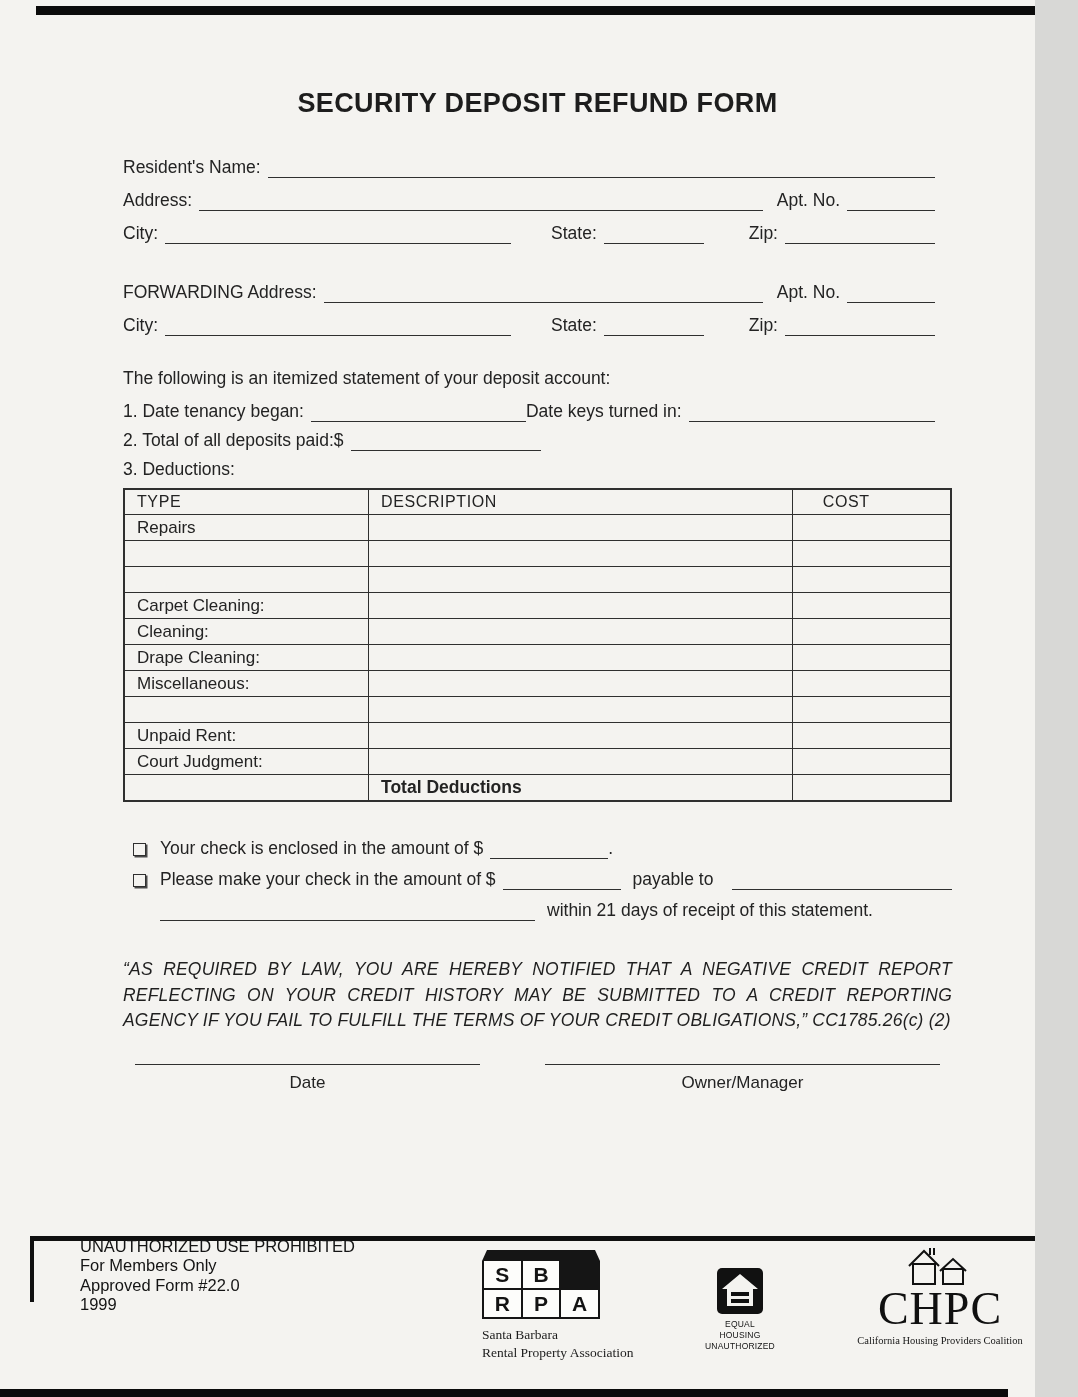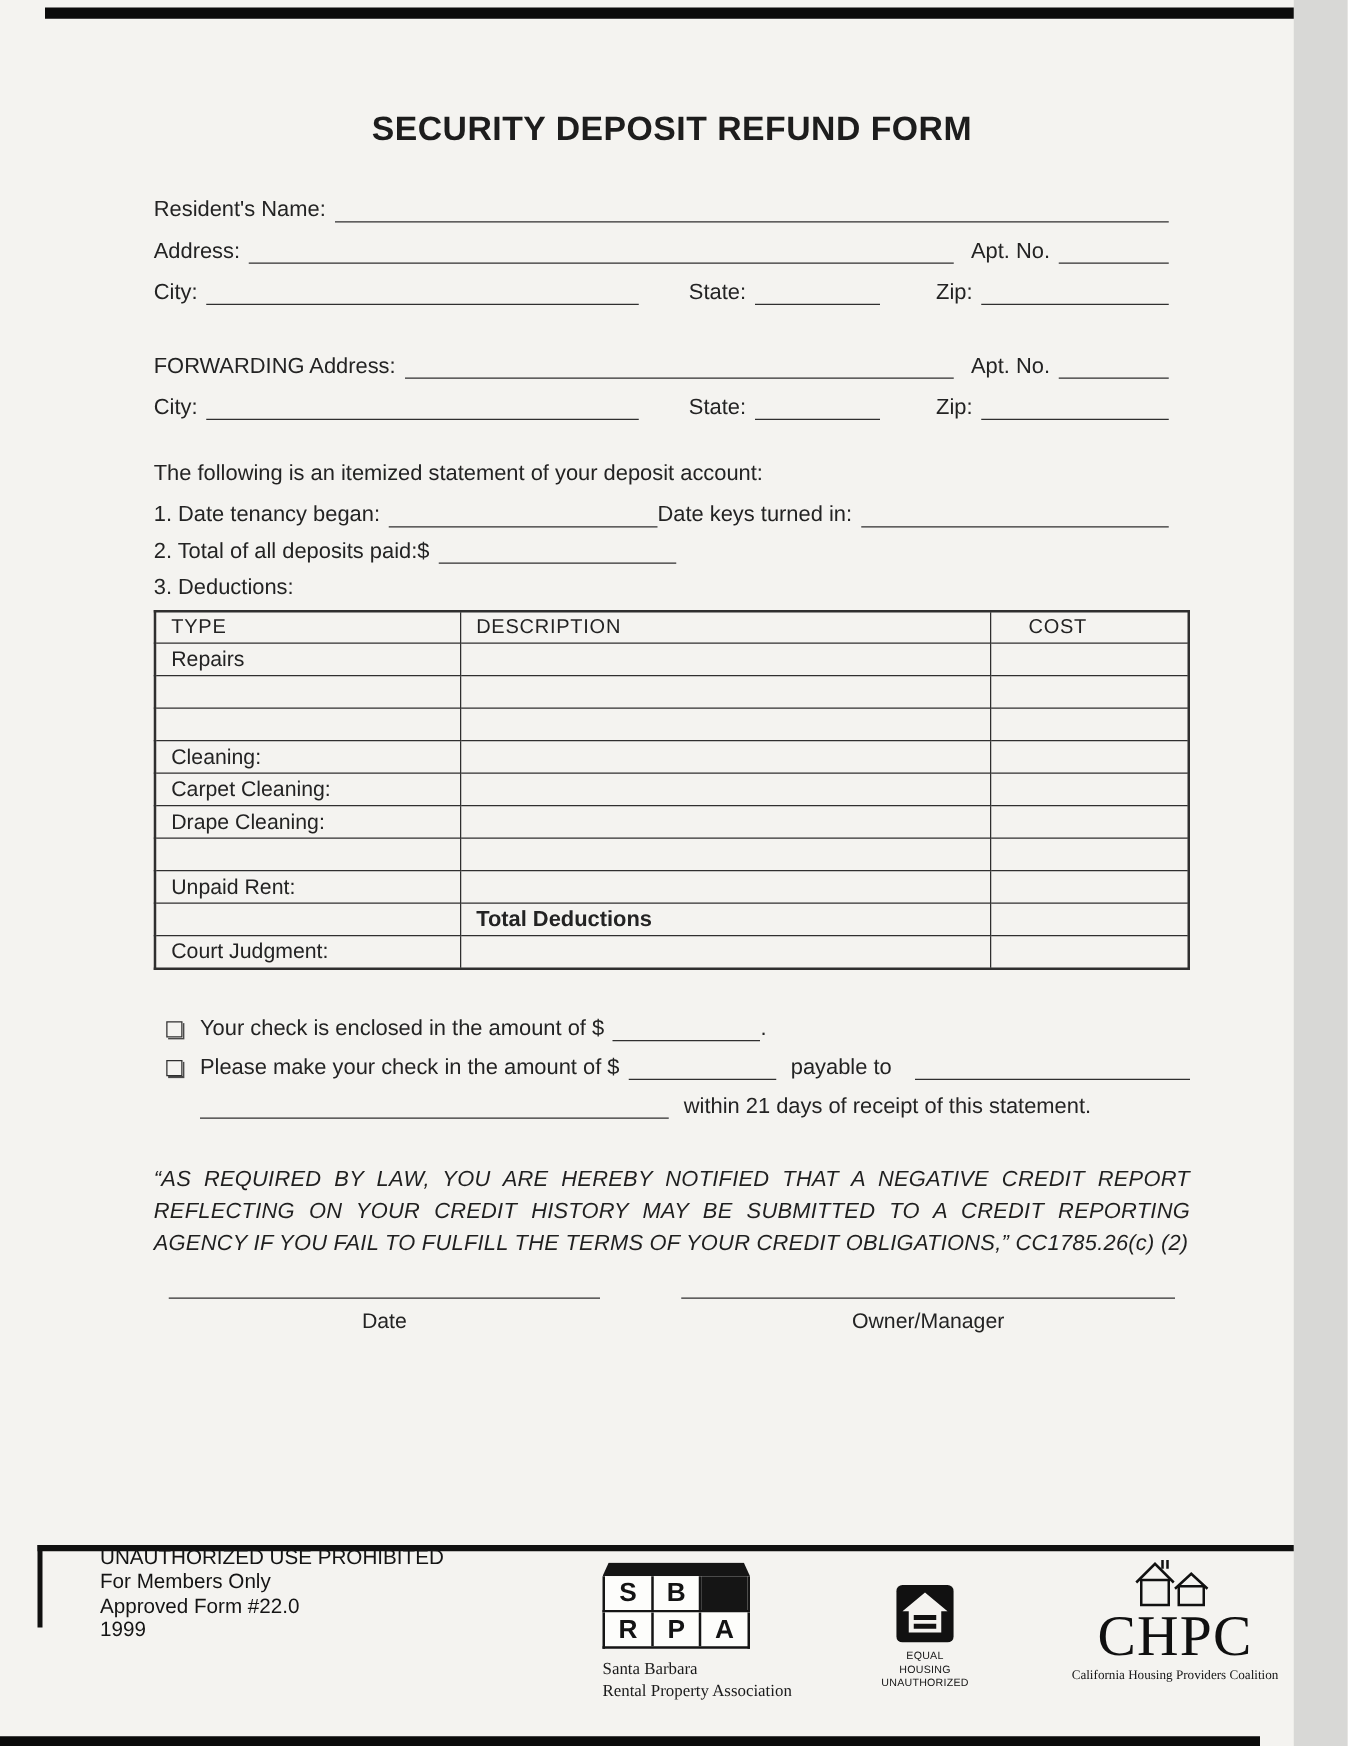--- a/index.html
+++ b/index.html
@@ -159,52 +159,57 @@
           <td></td>
           <td></td>
           <td></td>
         </tr>
         <tr>
           <td></td>
           <td></td>
           <td></td>
         </tr>
         <tr>
+          <td>Carpet Cleaning:</td>
+          <td></td>
+          <td></td>
+        </tr>
+        <tr>
           <td>Cleaning:</td>
           <td></td>
           <td></td>
         </tr>
         <tr>
-          <td>Carpet Cleaning:</td>
-          <td></td>
-          <td></td>
-        </tr>
-        <tr>
           <td>Drape Cleaning:</td>
           <td></td>
           <td></td>
         </tr>
         <tr>
+          <td>Miscellaneous:</td>
+          <td></td>
+          <td></td>
+        </tr>
+        <tr>
           <td></td>
           <td></td>
           <td></td>
         </tr>
         <tr>
           <td>Unpaid Rent:</td>
           <td></td>
           <td></td>
         </tr>
         <tr>
+          <td>Court Judgment:</td>
+          <td></td>
+          <td></td>
+        </tr>
+        <tr>
           <td></td>
           <td class="total">Total Deductions</td>
-          <td></td>
-        </tr>
-        <tr>
-          <td>Court Judgment:</td>
-          <td></td>
           <td></td>
         </tr>
       </tbody>
     </table>
 
     <div class="check mt36">
       <span class="cb"></span>
       <span class="lbl">Your check is enclosed in the amount of $</span>
       <span class="ln w118"></span>
       <span class="lbl">.</span>

